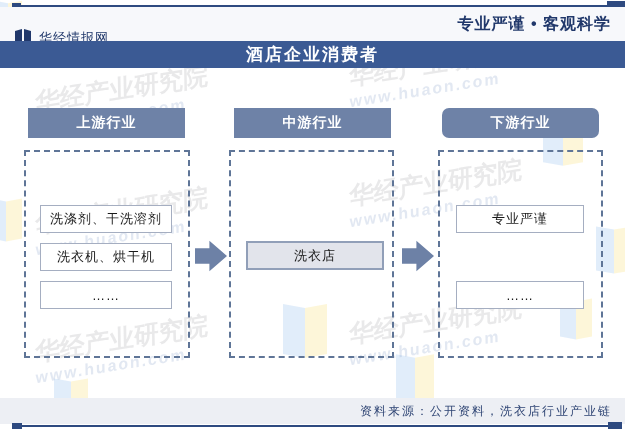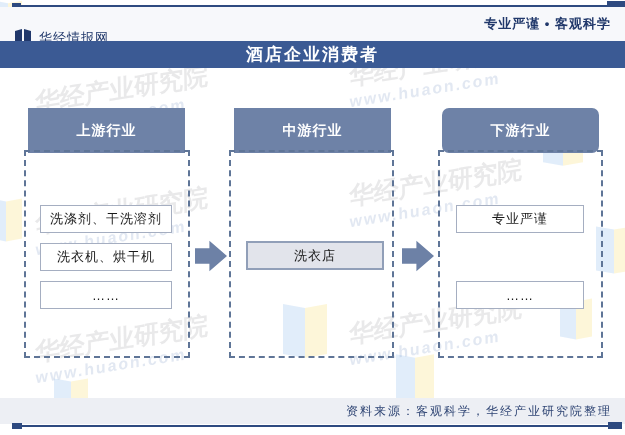--- a/index.html
+++ b/index.html
@@ -20,21 +20,21 @@
   .bottom-cap-right { left: 608px; top: 422px; width: 14px; height: 7px; }
 
   
   .header-strip {
     position: absolute; left: 0; top: 7px; width: 625px; height: 34px;
     background: #f7f8fb; display: flex; align-items: center;
     justify-content: space-between; padding: 0 14px;
   }
   .brand { display: flex; gap: 7px; margin-top: 28px; }
   .brand-text { font-size: 13px; color: #21386b; letter-spacing: 1px; }
-  .slogan { font-size: 13px; color: #21386b; font-weight: bold; letter-spacing: 1px; }
+  .slogan { font-size: 16px; color: #21386b; font-weight: bold; letter-spacing: 1px; }
 
   
   .title-bar {
     position: absolute; left: 0; top: 41px; width: 625px; height: 27px;
     background: #3b5a94; color: #ffffff; display: flex;
     align-items: center; justify-content: center;
     font-size: 17px; font-weight: bold; letter-spacing: 2px;
   }
 
   
@@ -43,21 +43,21 @@
     transform: rotate(-9deg) skewX(-8deg); pointer-events: none;
   }
   .wm-brand { font-size: 25px; font-weight: bold; color: rgba(155,155,160,0.22); white-space: nowrap; }
   .wm-url   { font-size: 16px; font-weight: bold; color: rgba(140,165,205,0.25); white-space: nowrap; letter-spacing: 2px; }
   .logo-mark { position: absolute; display: flex; pointer-events: none; }
   .logo-mark .pl { background: #c9dff6; opacity: .55; transform: skewY(10deg); }
   .logo-mark .pr { background: #fbeeb9; opacity: .55; transform: skewY(-10deg); }
 
   
   .col-header {
-    position: absolute; top: 108px; width: 157px; height: 45px;
+    position: absolute; top: 108px; width: 157px; height: 30px;
     background: #6e82a7; color: #ffffff; font-size: 14px; font-weight: bold;
     letter-spacing: 1px; display: flex; align-items: center; justify-content: center;
   }
   .dash-box { position: absolute; top: 150px; height: 208px; border: 2px dashed #5f7597; }
   .item-box {
     position: absolute; height: 28px; background: #ffffff;
     border: 1px solid #a5aec1; color: #1a1a1a; font-size: 13px;
     display: flex; align-items: center; justify-content: center; letter-spacing: 1px;
   }
   .mid-box {
@@ -174,20 +174,20 @@
 
   <div class="mid-box">洗衣店</div>
 
   <div class="item-box" style="left:456px; top:205px; width:128px;">专业严谨</div>
   <div class="item-box" style="left:456px; top:281px; width:128px;">……</div>
 
   <div class="arrow" style="left:195px;"></div>
   <div class="arrow" style="left:402px;"></div>
 
   <div class="source-bar">
-    <span>资料来源：客观科学，华经产业研究院整理</span>
+    <span>资料来源：公开资料，洗衣店行业产业链</span>
   </div>
 
   <div class="rule bottom-rule"></div>
   <div class="rule bottom-cap-left"></div>
   <div class="rule bottom-cap-right"></div>
 
 </div>
 
 </body></html>

